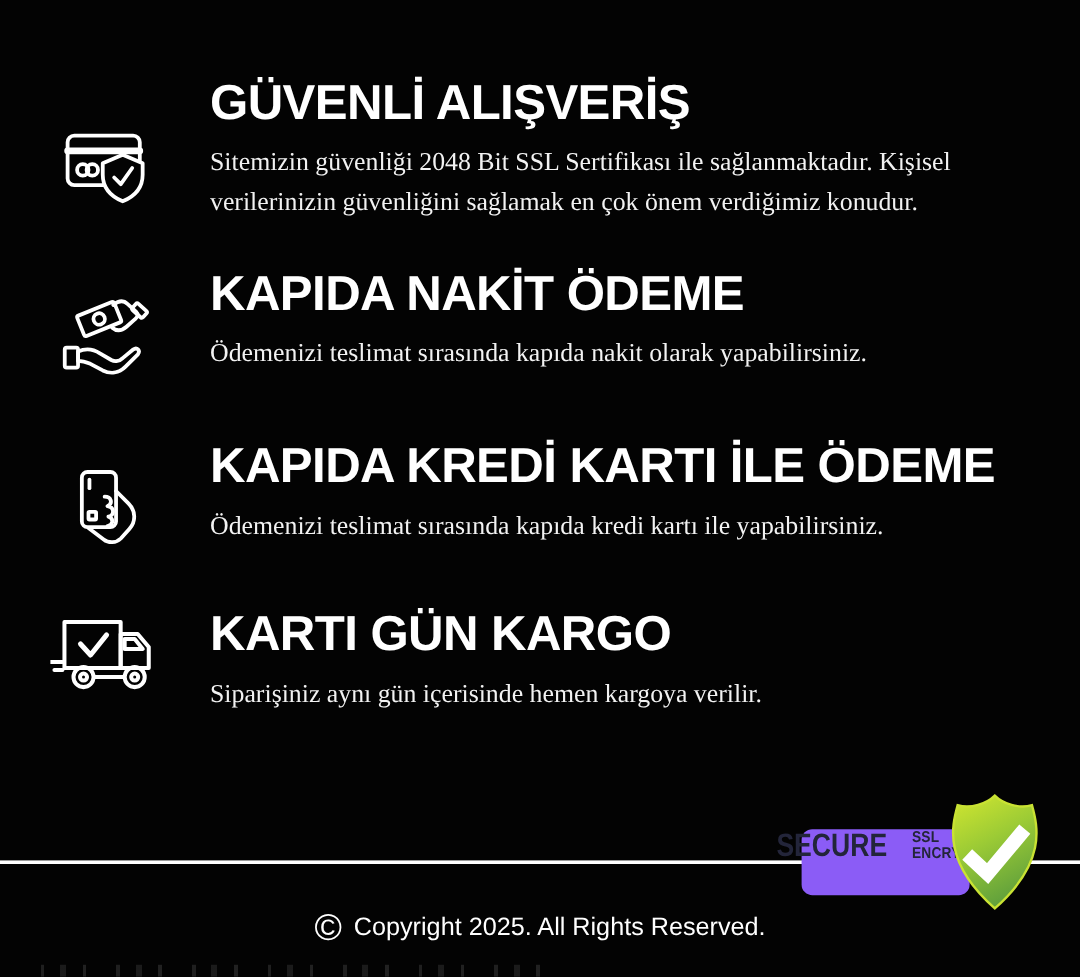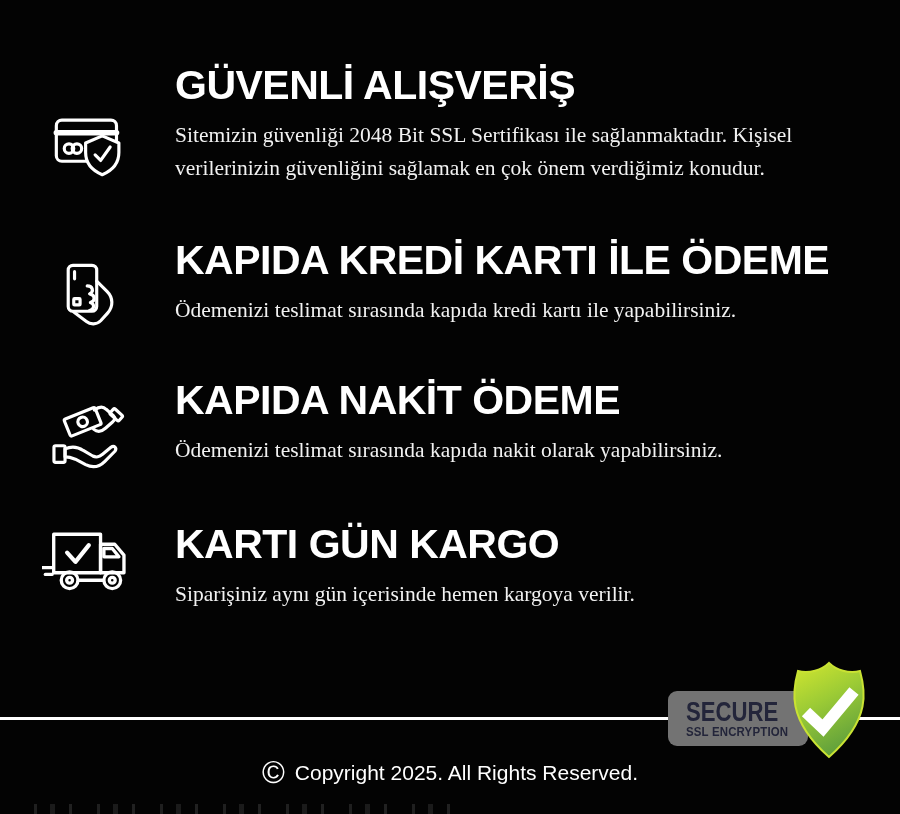--- a/index.html
+++ b/index.html
@@ -28,38 +28,38 @@
     white-space:nowrap;
   }
   .feature p{
     margin:0;
     font-size:21.5px;
     line-height:33px;
     font-weight:400;
     color:#f2f2f2;
     font-family:Liberation Serif, serif;
   }
-  .f1{margin-bottom:52px;align-items:flex-end;}
+  .f1{margin-bottom:36px;}
   .f2{margin-bottom:46px;}
   .f3{margin-bottom:42px;}
   .f1 .icon-col{padding-top:40px;}
   .f2 .icon-col{padding-top:22px;}
   .f3 .icon-col{padding-top:22px;}
   .f4 .icon-col{padding-top:6px;}
 
   
   .ssl-line{
     position:absolute;left:0;right:0;top:717px;height:2.5px;
     background:#ffffff;
   }
   .ssl-box{
     position:absolute;left:668px;top:691px;
     width:140px;height:55px;
-    background:#737373;border-radius:9px;
-    display:flex;flex-direction:column;justify-content:center;
+    background:#8b5cf6;border-radius:9px;
+    display:flex;flex-direction:row;justify-content:center;
     padding-left:18px;box-sizing:border-box;
   }
   .ssl-box .l1{
     font-size:27px;font-weight:700;color:#23253a;
     transform:scaleX(0.82);transform-origin:left center;
     line-height:26px;letter-spacing:0px;
   }
   .ssl-box .l2{
     font-size:13px;font-weight:700;color:#23253a;
     transform:scaleX(0.88);transform-origin:left center;
@@ -101,52 +101,52 @@
         <path d="M66 34 l21 9 v12 c0 15 -9 23 -21 28 c-12 -5 -21 -13 -21 -28 v-12 z" fill="#030303"></path>
         <polyline points="57,58 64,65 76,48" fill="none"></polyline>
       </svg>
     </div>
     <div class="text-col">
       <h2>GÜVENLİ ALIŞVERİŞ</h2>
       <p>Sitemizin güvenliği 2048 Bit SSL Sertifikası ile sağlanmaktadır. Kişisel verilerinizin güvenliğini sağlamak en çok önem verdiğimiz konudur.</p>
     </div>
   </div>
 
-  <div class="feature f3">
-    <div class="icon-col">
-      <svg width="72" height="76" viewBox="0 0 90 96">
-        <rect x="20" y="8" width="36" height="58" rx="6"></rect>
-        <line x1="28" y1="16" x2="28" y2="25"></line>
-        <rect x="27" y="50" width="8" height="8" rx="1"></rect>
-        <path d="M56 28 l13 13 c8 8 8 19 1 27 l-9 10 c-5 5 -13 5 -18 1 l-16 -12"></path>
-        <path d="M44 34 c7 0 9 7 3 10 c7 1 8 9 1 11 c6 2 5 9 -1 10"></path>
-      </svg>
-    </div>
-    <div class="text-col">
-      <h2>KAPIDA KREDİ KARTI İLE ÖDEME</h2>
-      <p>Ödemenizi teslimat sırasında kapıda kredi kartı ile yapabilirsiniz.</p>
-    </div>
-  </div>
-
   <div class="feature f2">
     <div class="icon-col">
       <svg width="76" height="76" viewBox="0 0 96 96">
         <g transform="rotate(-22 42 28)">
           <rect x="20" y="17" width="42" height="23" rx="2"></rect>
           <circle cx="41" cy="28.5" r="6"></circle>
         </g>
         <path d="M56 14 q9 -7 15 -1 l9 8 q4 4 -1 8 l-9 8 q-8 7 -15 1"></path>
         <rect x="79" y="13" width="9" height="15" rx="2" transform="rotate(-48 83 20)"></rect>
         <rect x="5" y="59" width="14" height="21" rx="2"></rect>
         <path d="M19 63 c9 -4 17 -2 23 2 l12 7 c4 2 9 1 12 -2 l11 -9 c4 -3 8 1 5 5 l-13 13 c-7 7 -16 8 -24 4 l-13 -7 c-5 -2 -9 -3 -13 -3 z"></path>
       </svg>
     </div>
     <div class="text-col">
       <h2>KAPIDA NAKİT ÖDEME</h2>
       <p>Ödemenizi teslimat sırasında kapıda nakit olarak yapabilirsiniz.</p>
+    </div>
+  </div>
+
+  <div class="feature f3">
+    <div class="icon-col">
+      <svg width="72" height="76" viewBox="0 0 90 96">
+        <rect x="20" y="8" width="36" height="58" rx="6"></rect>
+        <line x1="28" y1="16" x2="28" y2="25"></line>
+        <rect x="27" y="50" width="8" height="8" rx="1"></rect>
+        <path d="M56 28 l13 13 c8 8 8 19 1 27 l-9 10 c-5 5 -13 5 -18 1 l-16 -12"></path>
+        <path d="M44 34 c7 0 9 7 3 10 c7 1 8 9 1 11 c6 2 5 9 -1 10"></path>
+      </svg>
+    </div>
+    <div class="text-col">
+      <h2>KAPIDA KREDİ KARTI İLE ÖDEME</h2>
+      <p>Ödemenizi teslimat sırasında kapıda kredi kartı ile yapabilirsiniz.</p>
     </div>
   </div>
 
   <div class="feature f4">
     <div class="icon-col">
       <svg width="92" height="68" viewBox="0 0 110 80">
         <rect x="14" y="8" width="56" height="46"></rect>
         <polyline points="30,30 40,41 56,21" stroke-width="5"></polyline>
         <path d="M70 20 h17 l11 13 v21 h-28 z"></path>
         <path d="M74 25 h10 l8 10 h-18 z"></path>

